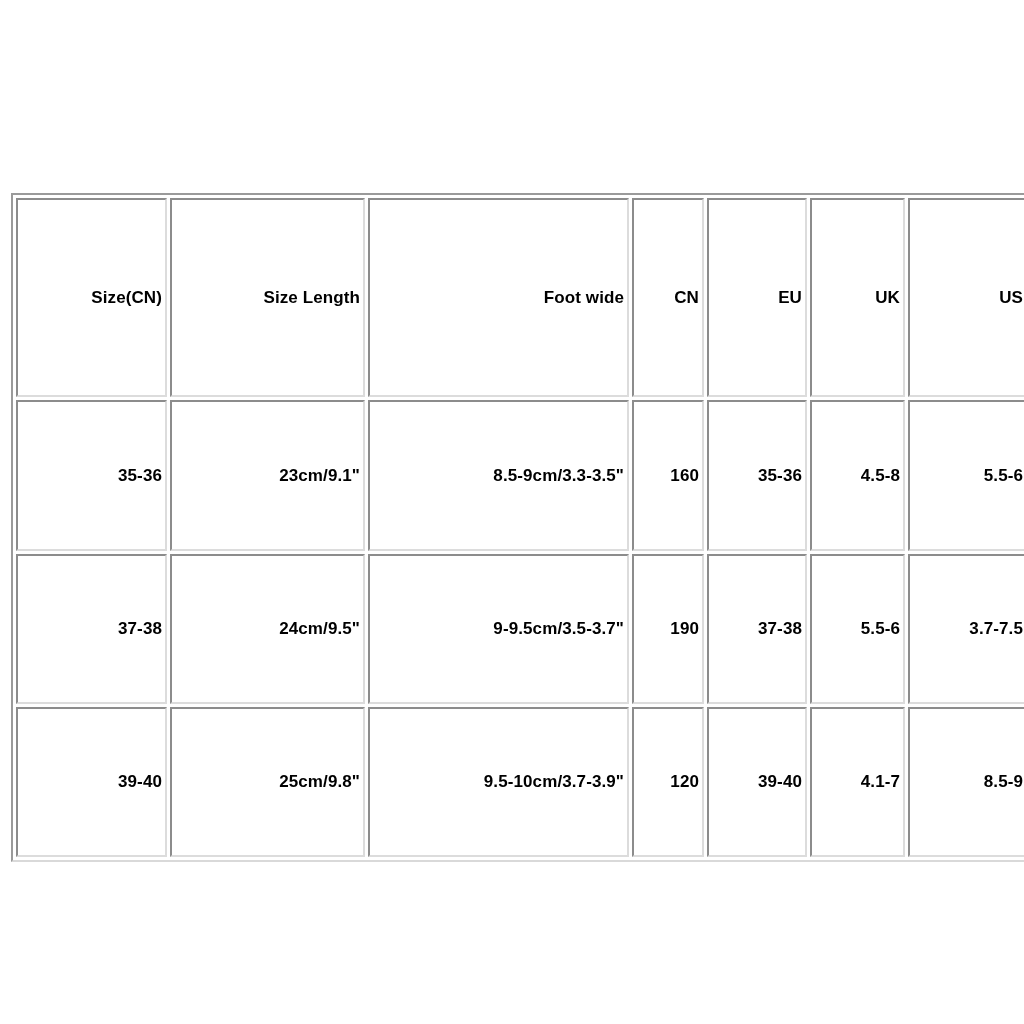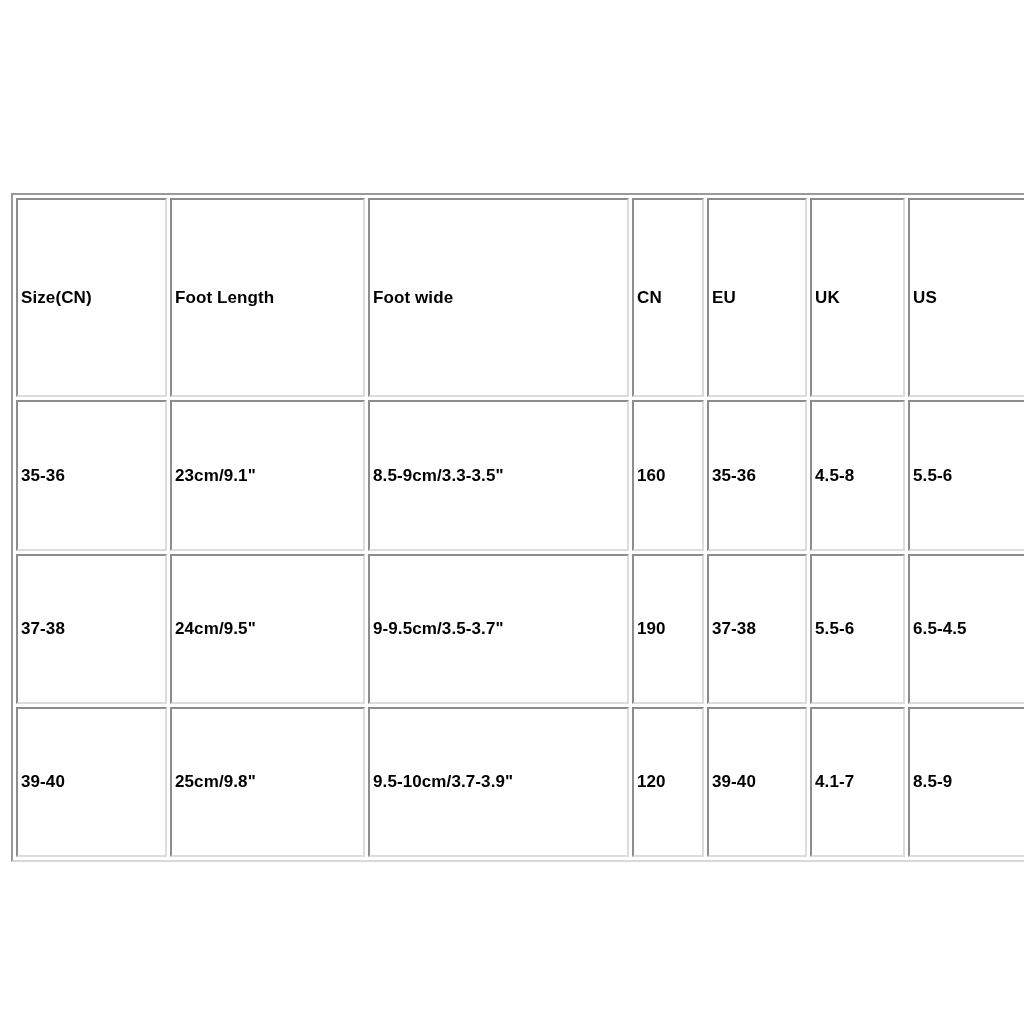--- a/index.html
+++ b/index.html
@@ -31,21 +31,21 @@
     
     border-top: 2px solid #9a9a9a;
     border-left: 2px solid #9a9a9a;
     border-right: 2px solid #d9d9d9;
     border-bottom: 2px solid #d9d9d9;
   }
 
   #size-chart-table td {
     box-sizing: border-box;
     background: #ffffff;
-    text-align: left;
+    text-align: right;
     vertical-align: middle;
     color: #000000;
     font-weight: bold;
     font-size: 17px;
     line-height: 1.25;
     letter-spacing: 0.1px;
     padding: 4px 3px;
     
     border-top: 2px solid #8c8c8c;
     border-left: 2px solid #8c8c8c;
@@ -84,21 +84,21 @@
     <col class="c-eu">
     <col class="c-uk">
     <col class="c-us">
   </colgroup>
   <tbody>
     <tr class="header-row">
       <td>
         <span class="cell-text">Size(CN)</span>
       </td>
       <td>
-        <span class="cell-text">Foot Length</span>
+        <span class="cell-text">Size Length</span>
       </td>
       <td>
         <span class="cell-text">Foot wide</span>
       </td>
       <td>
         <span class="cell-text">CN</span>
       </td>
       <td>
         <span class="cell-text">EU</span>
       </td>
@@ -147,21 +147,21 @@
       <td>
         <span class="cell-text">190</span>
       </td>
       <td>
         <span class="cell-text">37-38</span>
       </td>
       <td>
         <span class="cell-text">5.5-6</span>
       </td>
       <td>
-        <span class="cell-text">6.5-4.5</span>
+        <span class="cell-text">3.7-7.5</span>
       </td>
     </tr>
 
     <tr class="data-row">
       <td>
         <span class="cell-text">39-40</span>
       </td>
       <td>
         <span class="cell-text">25cm/9.8"</span>
       </td>

